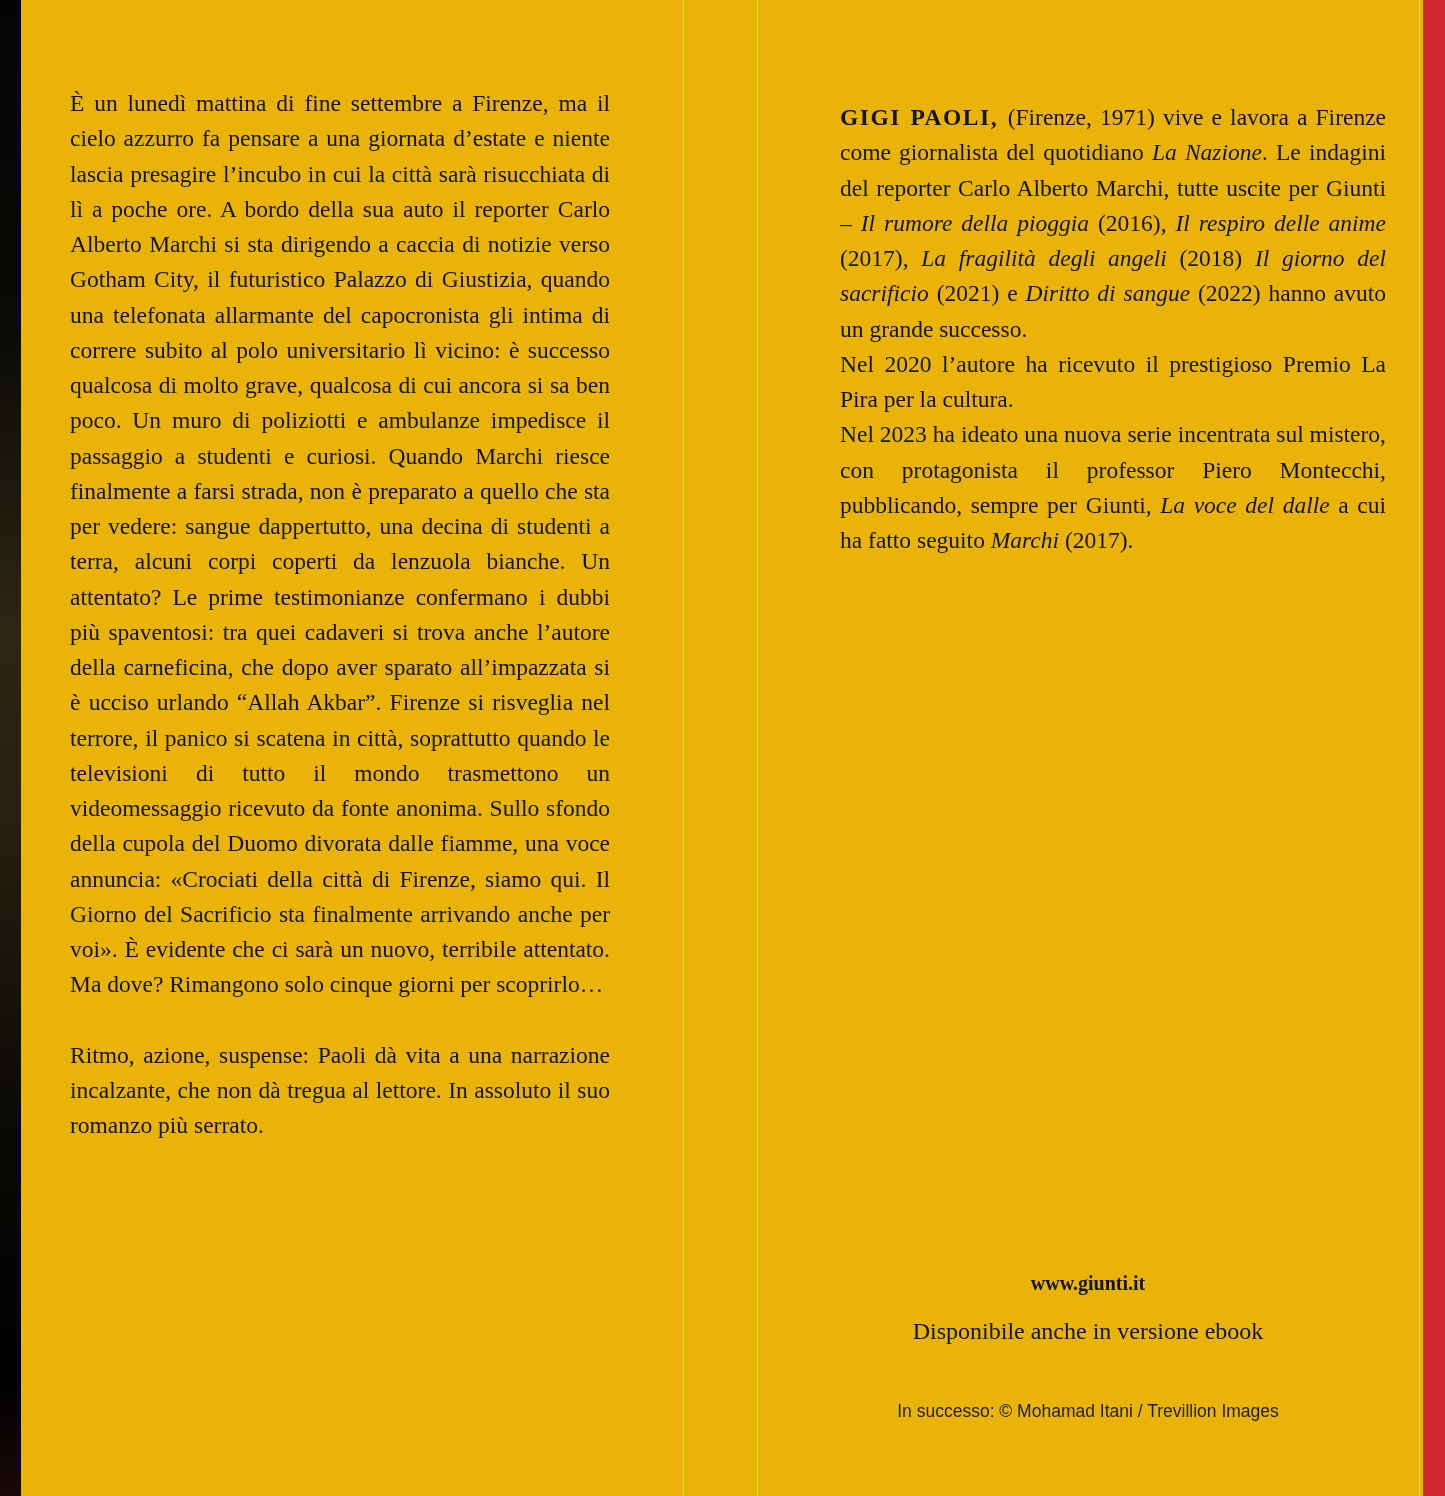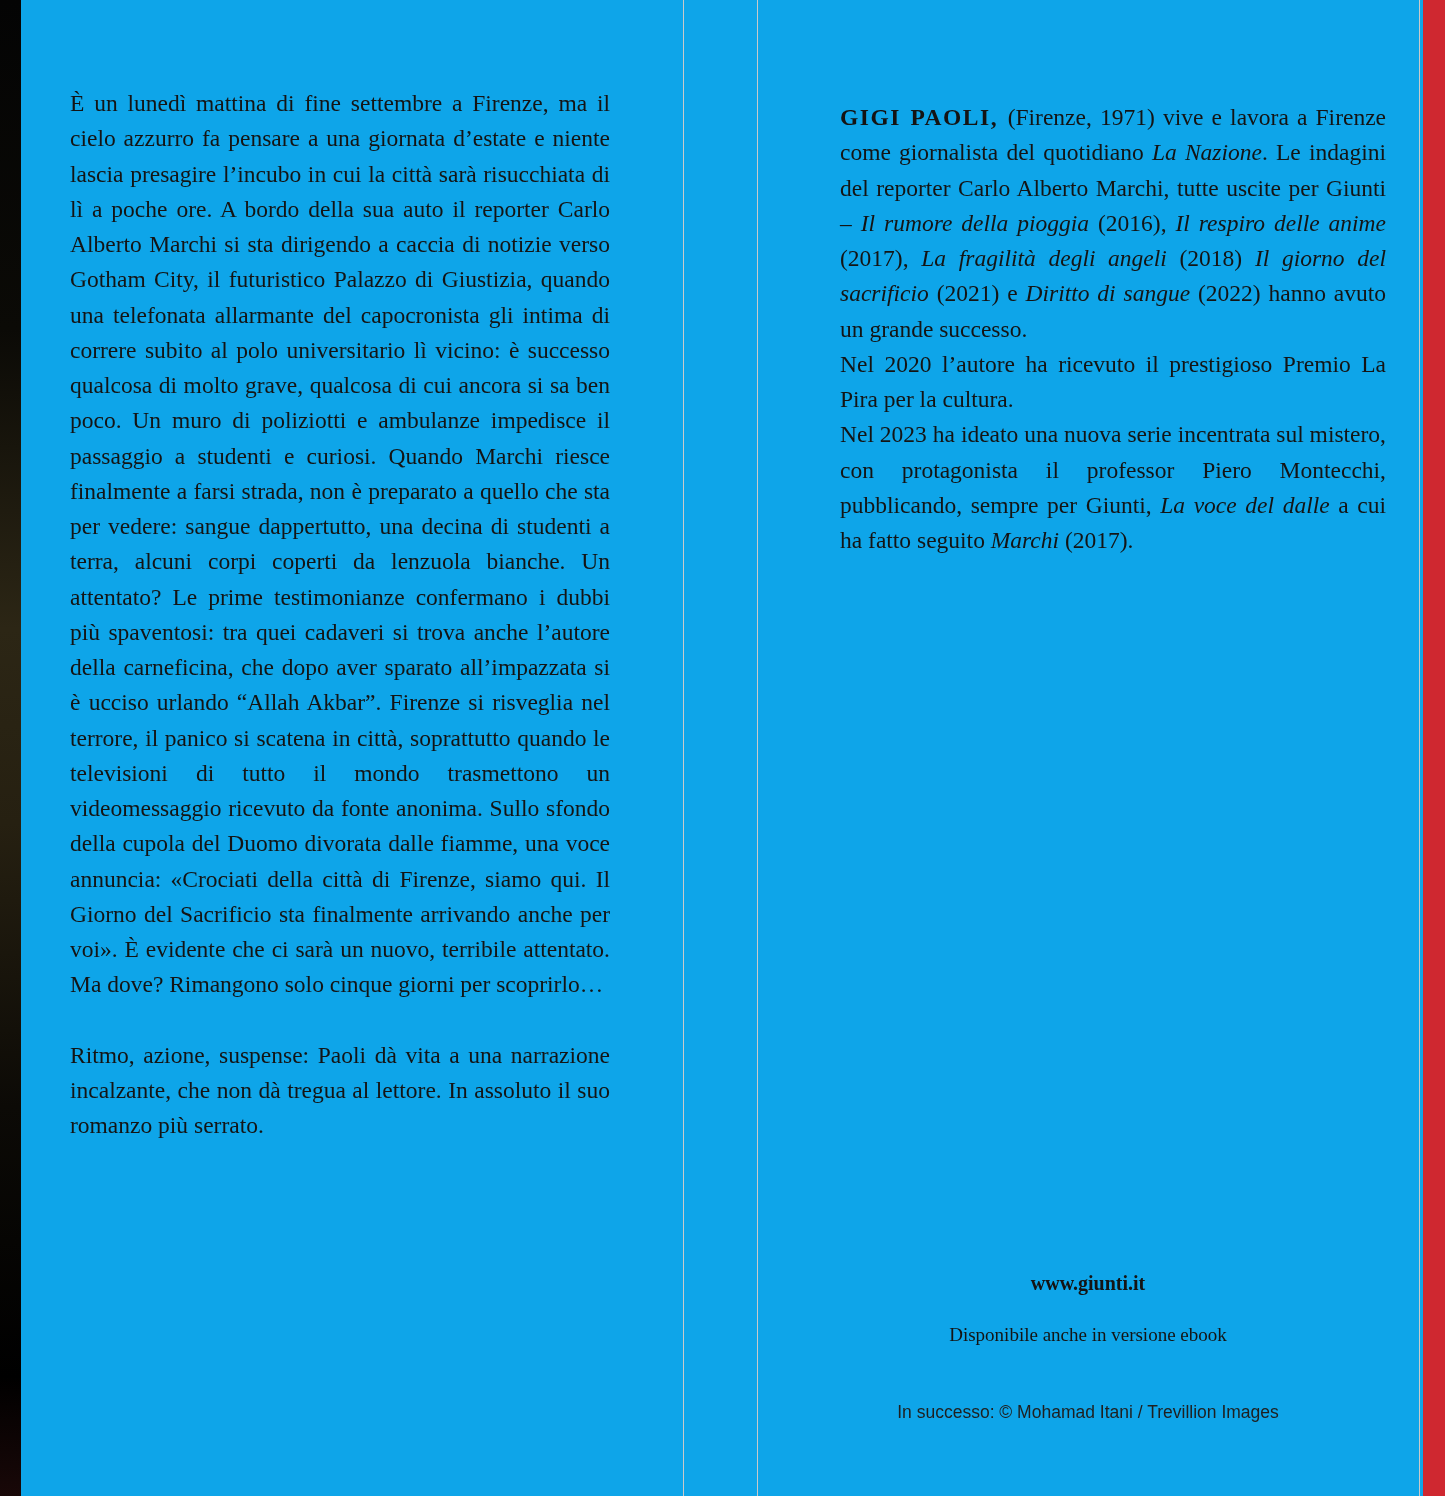--- a/index.html
+++ b/index.html
@@ -1,20 +1,20 @@
 <!DOCTYPE html>
 <html><head>
 <meta charset="utf-8">
 <style>
   html, body { margin: 0; padding: 0; background: #ffffff; }
   .page {
     position: relative;
     width: 1445px;
     height: 1496px;
-    background: #0ea5e9;
+    background: #eab308;
     overflow: hidden;
     font-family: "Liberation Serif", serif;
     color: #141414;
   }
   
   .spine-strip {
     position: absolute;
     left: 0; top: 0;
     width: 21px; height: 100%;
     background: linear-gradient(180deg,
@@ -64,22 +64,22 @@
     position: absolute;
     left: 757px; top: 1272px;
     width: 662px;
     text-align: center;
   }
   .website {
     font-size: 20px;
     font-weight: bold;
   }
   .ebook {
-    font-size: 19px;
-    margin-top: 29px;
+    font-size: 24px;
+    margin-top: 23px;
   }
   .credit {
     font-family: "Liberation Sans", sans-serif;
     font-size: 17.5px;
     margin-top: 56px;
     color: #1f1f1f;
   }
 </style>
 </head>
 <body>

